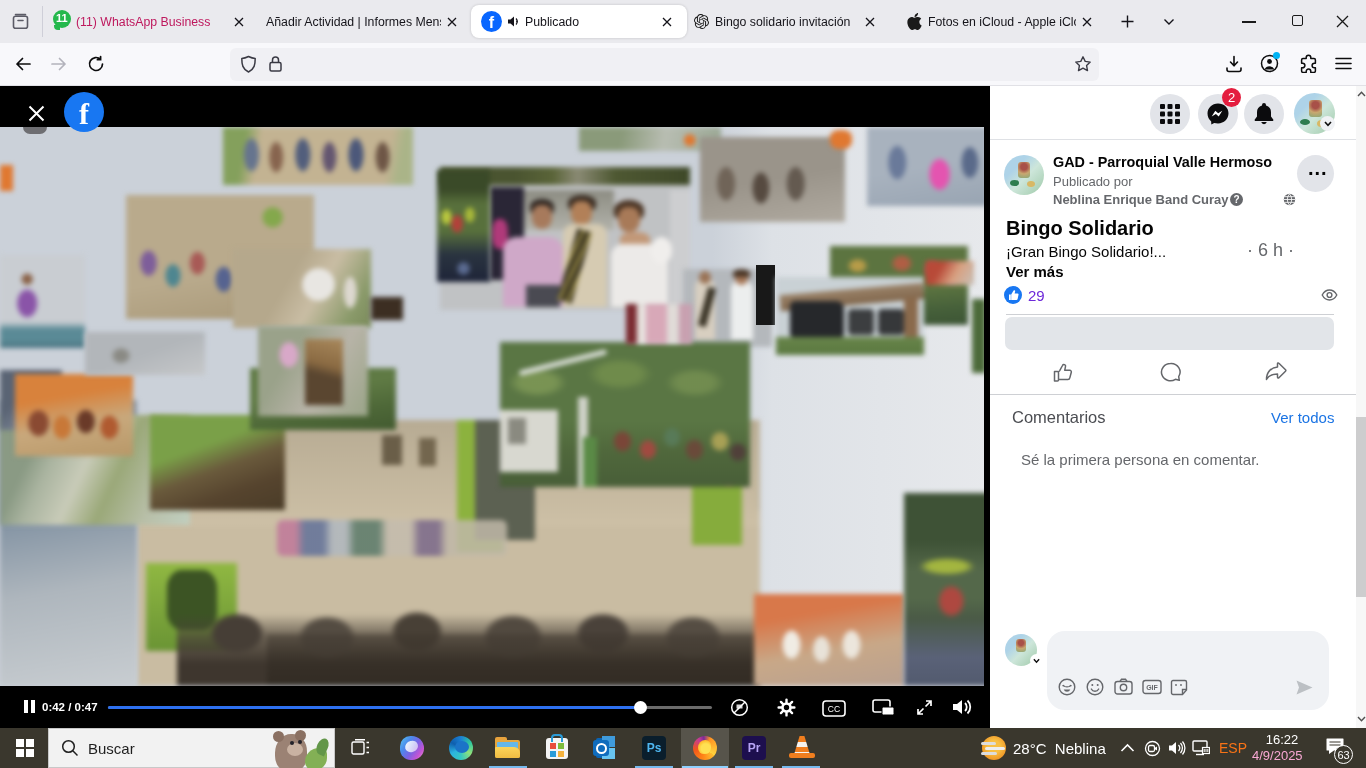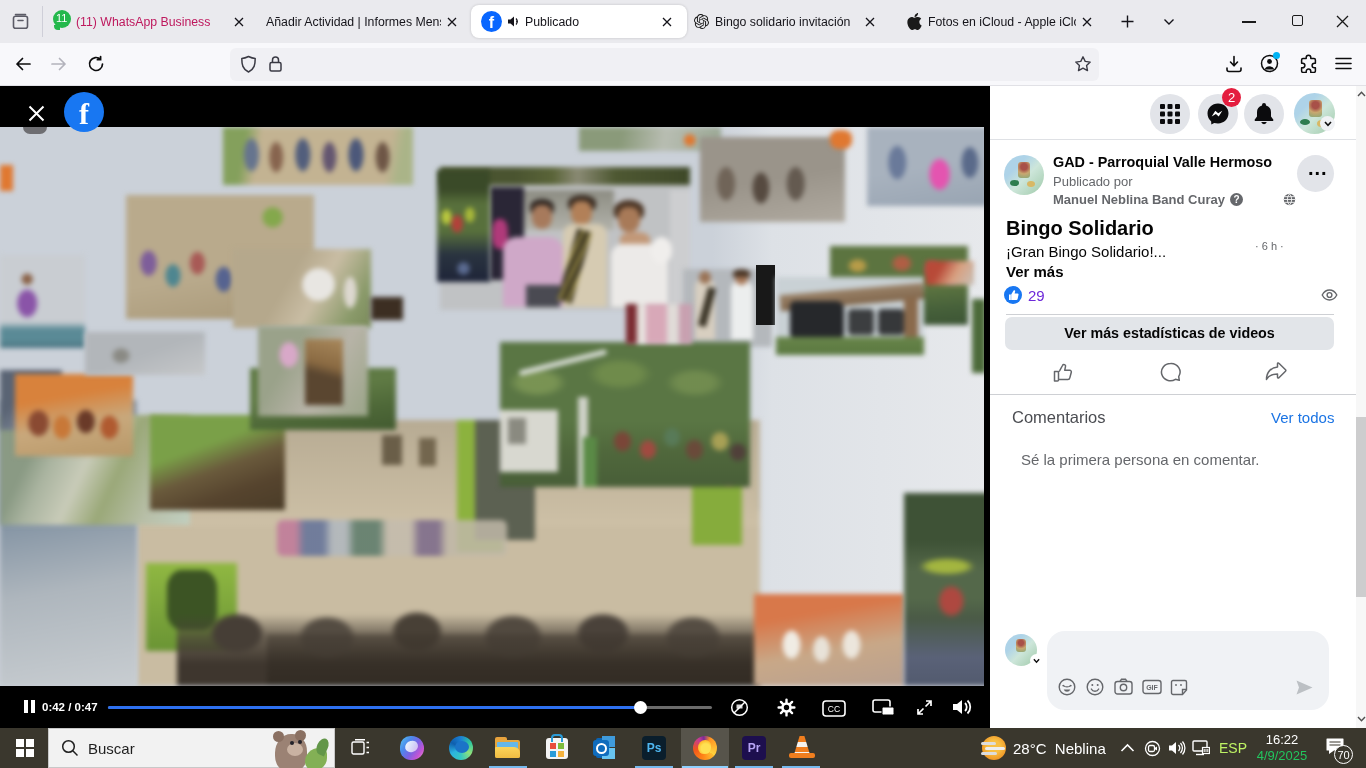--- a/index.html
+++ b/index.html
@@ -14,21 +14,21 @@
 
 <div class="ab" id="tabbar" style="left:0;top:0;width:1366px;height:43px;background:#eaeaee;">
 
   <svg class="ab" style="left:11px;top:12px" width="19" height="19" viewBox="0 0 19 19">
     <path d="M4.5 2.5 h10 M2.5 6.2 a2 2 0 0 1 2-2 h10 a2 2 0 0 1 2 2 v8 a2 2 0 0 1 -2 2 h-10 a2 2 0 0 1 -2-2 z M7 8.5 h5" fill="none" stroke="#5b5b66" stroke-width="1.6" stroke-linecap="round"></path>
   </svg>
   <div class="ab" style="left:42px;top:6px;width:1px;height:31px;background:#cfcfd8;"></div>
 
   <div class="ab" style="left:53px;top:10px;width:18px;height:18px;border-radius:50%;background:#24b84c;"></div>
   <div class="ab" style="left:54px;top:25px;width:6px;height:5px;background:#24b84c;border-radius:0 0 0 4px;"></div>
-  <div class="ab" style="left:56px;top:12px;color:#fff;font-size:11px;font-weight:normal;">11</div>
+  <div class="ab" style="left:56px;top:12px;color:#fff;font-size:11px;font-weight:bold;">11</div>
   <div class="ab" style="left:76px;top:15px;font-size:12.3px;color:#be185d;">(11) WhatsApp Business</div>
   <svg class="ab" style="left:233px;top:16px" width="12" height="12" viewBox="0 0 12 12">
       <path d="M2 2 L10 10 M10 2 L2 10" stroke="#15141a" stroke-width="1.3"></path>
     </svg>
 
   <div class="ab" style="left:266px;top:15px;width:175px;font-size:12.3px;color:#15141a;white-space:nowrap;overflow:hidden;">Añadir Actividad | Informes Mens</div>
   <svg class="ab" style="left:446px;top:16px" width="12" height="12" viewBox="0 0 12 12">
       <path d="M2 2 L10 10 M10 2 L2 10" stroke="#15141a" stroke-width="1.3"></path>
     </svg>
 
@@ -313,23 +313,23 @@
       <path d="M1 1 L4 4.4 L7 1" fill="none" stroke="#101010" stroke-width="1.6"></path>
     </svg>
   <div class="ab" style="left:0;top:53px;width:366px;height:1px;background:#dfe1e5;"></div>
 
   <div class="ab" style="left:14px;top:69px;width:40px;height:40px;border-radius:50%;background:linear-gradient(135deg,#aed3e8 0 30%,#cde6da 55%,#9ec9a8 100%);"></div>
   <div class="ab" style="left:28px;top:76px;width:12px;height:16px;background:radial-gradient(circle at 50% 30%, #a85048 0 25%, #c8a770 55%, #88a877 100%);border-radius:3px;"></div>
   <div class="ab" style="left:20px;top:94px;width:9px;height:6px;background:#2e7d4f;border-radius:50%;"></div>
   <div class="ab" style="left:37px;top:95px;width:8px;height:6px;border-radius:50%;background:#d8b865;"></div>
   <div class="ab" style="left:63px;top:68px;font-size:14.4px;font-weight:bold;">GAD - Parroquial Valle Hermoso</div>
   <div class="ab" style="left:63px;top:88px;font-size:13px;color:#65676b;">Publicado por</div>
-  <div class="ab" style="left:63px;top:106px;font-size:13px;color:#65676b;font-weight:bold;">Manuel Neblina Band Curay</div>
+  <div class="ab" style="left:63px;top:106px;font-size:13px;color:#65676b;font-weight:bold;">Neblina Enrique Band Curay</div>
   <div class="ab" style="left:240px;top:107px;width:13px;height:13px;border-radius:50%;background:#65676b;color:#fff;font-size:10px;text-align:center;line-height:14px;font-weight:bold;">?</div>
-  <div class="ab" style="left:265px;top:106px;font-size:11px;color:#65676b;margin-top:48px;">· 6 h ·</div>
+  <div class="ab" style="left:257px;top:106px;font-size:18px;color:#65676b;margin-top:48px;">· 6 h ·</div>
   <svg class="ab" style="left:293px;top:107px" width="13" height="13" viewBox="0 0 16 16">
       <circle cx="8" cy="8" r="7" fill="#65676b"></circle>
       <path d="M8 1 a10.5 10.5 0 0 0 0 14 M8 1 a10.5 10.5 0 0 1 0 14 M1 8 h14 M2 4.5 h12 M2 11.5 h12" stroke="#fff" stroke-width="1" fill="none"></path>
     </svg>
   <div class="ab" style="left:307px;top:69px;width:37px;height:37px;border-radius:50%;background:#e2e4e9;"></div>
   <div class="ab" style="left:318px;top:71px;font-size:20px;font-weight:bold;color:#050505;letter-spacing:1px;">...</div>
 
   <div class="ab" style="left:16px;top:131px;font-size:20px;font-weight:bold;">Bingo Solidario</div>
   <div class="ab" style="left:16px;top:157px;font-size:15px;">¡Gran Bingo Solidario!...</div>
   <div class="ab" style="left:16px;top:177px;font-size:15px;font-weight:bold;">Ver más</div>
@@ -339,21 +339,20 @@
       <path fill="#fff" d="M1 4.5 h1.8 V10 H1z M3.2 10 V4.6 L5.6 .6 a.9 .9 0 0 1 1.6 .6 L6.6 3.5 h2.9 a1 1 0 0 1 1 1.2 l-.9 4.4 a1.2 1.2 0 0 1 -1.2 .9z"></path>
     </svg>
   <div class="ab" style="left:38px;top:201px;font-size:15px;color:#6d28d9;">29</div>
   <svg class="ab" style="left:331px;top:202px" width="17" height="14" viewBox="0 0 17 14">
       <path d="M8.5 2 C4.5 2 2 5.5 1.2 7 2 8.5 4.5 12 8.5 12 s6.5 -3.5 7.3 -5 C15 5.5 12.5 2 8.5 2z" fill="none" stroke="#65676b" stroke-width="1.4"></path>
       <circle cx="8.5" cy="7" r="2.4" fill="none" stroke="#65676b" stroke-width="1.4"></circle>
     </svg>
 
   <div class="ab" style="left:16px;top:228px;width:328px;height:1px;background:#ced0d4;"></div>
   <div class="ab" style="left:15px;top:231px;width:329px;height:33px;background:#e2e5e9;border-radius:7px;"></div>
-  <div class="ab" style="left:15px;top:239px;width:329px;font-size:14.3px;font-weight:bold;text-align:center;">Ver más estadísticas de videos</div>
 
   <svg class="ab" style="left:63px;top:276px" width="22" height="21" viewBox="0 0 22 21">
       <path d="M1.5 9.5 h3 a1 1 0 0 1 1 1 v7.5 a1 1 0 0 1 -1 1 h-3z M5.5 17.5 h9.3 a2 2 0 0 0 2 -1.6 l1.5 -5.6 a1.6 1.6 0 0 0 -1.6 -2 h-5 l.8 -3.7 a1.6 1.6 0 0 0 -3 -1.1 L6.7 8.6 a2.5 2.5 0 0 1 -1.2 1" fill="none" stroke="#65676b" stroke-width="1.5" stroke-linejoin="round"></path>
     </svg>
   <svg class="ab" style="left:170px;top:276px" width="21" height="21" viewBox="0 0 21 21">
       <path d="M10.5 1.5 a9 8.6 0 1 0 4.9 15.8 l3.9 1 -.6 -3.7 a9 8.6 0 0 0 -8.2 -13.1z" fill="none" stroke="#65676b" stroke-width="1.5" stroke-linejoin="round"></path>
     </svg>
   <svg class="ab" style="left:275px;top:276px" width="22" height="20" viewBox="0 0 22 20">
       <path d="M12.5 5 V1.8 a.8 .8 0 0 1 1.4 -.6 l6.6 6.6 a1 1 0 0 1 0 1.4 l-6.6 6.6 a.8 .8 0 0 1 -1.4 -.6 V12 C7 12 3.5 13.5 1.5 17.5 1.5 10 6 5.5 12.5 5z" fill="none" stroke="#65676b" stroke-width="1.5" stroke-linejoin="round"></path>
     </svg>
@@ -499,21 +498,21 @@
   <svg class="ab" style="left:1168px;top:12px" width="18" height="16" viewBox="0 0 18 16">
       <path d="M1 5.5 h3 L8 2 v12 L4 10.5 H1z" fill="#fff"></path>
       <path d="M10.5 5 a4.5 4.5 0 0 1 0 6 M12.5 3 a7.5 7.5 0 0 1 0 10 M14.5 1.5 a10 10 0 0 1 0 13" fill="none" stroke="#fff" stroke-width="1.3"></path>
     </svg>
   <svg class="ab" style="left:1192px;top:12px" width="18" height="16" viewBox="0 0 18 16">
       <rect x="1" y="1" width="14" height="10" rx="1" fill="none" stroke="#fff" stroke-width="1.4"></rect>
       <path d="M4 14.5 h8" stroke="#fff" stroke-width="1.4"></path>
       <rect x="10.5" y="7.5" width="7" height="6" fill="#3a372d" stroke="#fff" stroke-width="1.2"></rect>
       <path d="M12.2 9 v3 M14 9 v3 M15.8 9 v3" stroke="#fff" stroke-width="1"></path>
     </svg>
-  <div class="ab" style="left:1219px;top:12px;font-size:14px;color:#bef264;">ESP</div>
+  <div class="ab" style="left:1219px;top:12px;font-size:14px;color:#f97316;">ESP</div>
   <div class="ab" style="left:1252px;top:4px;width:60px;font-size:13px;color:#fff;text-align:center;">16:22</div>
-  <div class="ab" style="left:1252px;top:20px;width:60px;font-size:13px;color:#22c55e;text-align:center;">4/9/2025</div>
+  <div class="ab" style="left:1252px;top:20px;width:60px;font-size:13px;color:#f9a8d4;text-align:left;">4/9/2025</div>
   <svg class="ab" style="left:1325px;top:9px" width="20" height="18" viewBox="0 0 20 18">
       <path d="M2 1.5 h16 a.5 .5 0 0 1 .5 .5 v11 a.5 .5 0 0 1 -.5 .5 h-9 L4 17 v-3.5 H2 a.5 .5 0 0 1 -.5 -.5 V2 a.5 .5 0 0 1 .5 -.5z" fill="#fff"></path>
       <path d="M4.5 5 h11 M4.5 8 h11" stroke="#3a372d" stroke-width="1.2"></path>
     </svg>
-  <div class="ab" style="left:1334px;top:17px;width:19px;height:19px;border-radius:50%;border:1.5px solid #fff;background:#3a372d;color:#fff;font-size:11px;text-align:center;line-height:19px;">70</div>
+  <div class="ab" style="left:1334px;top:17px;width:19px;height:19px;border-radius:50%;border:1.5px solid #fff;background:#3a372d;color:#fff;font-size:11px;text-align:center;line-height:19px;">63</div>
 </div>
 
 </body></html>

